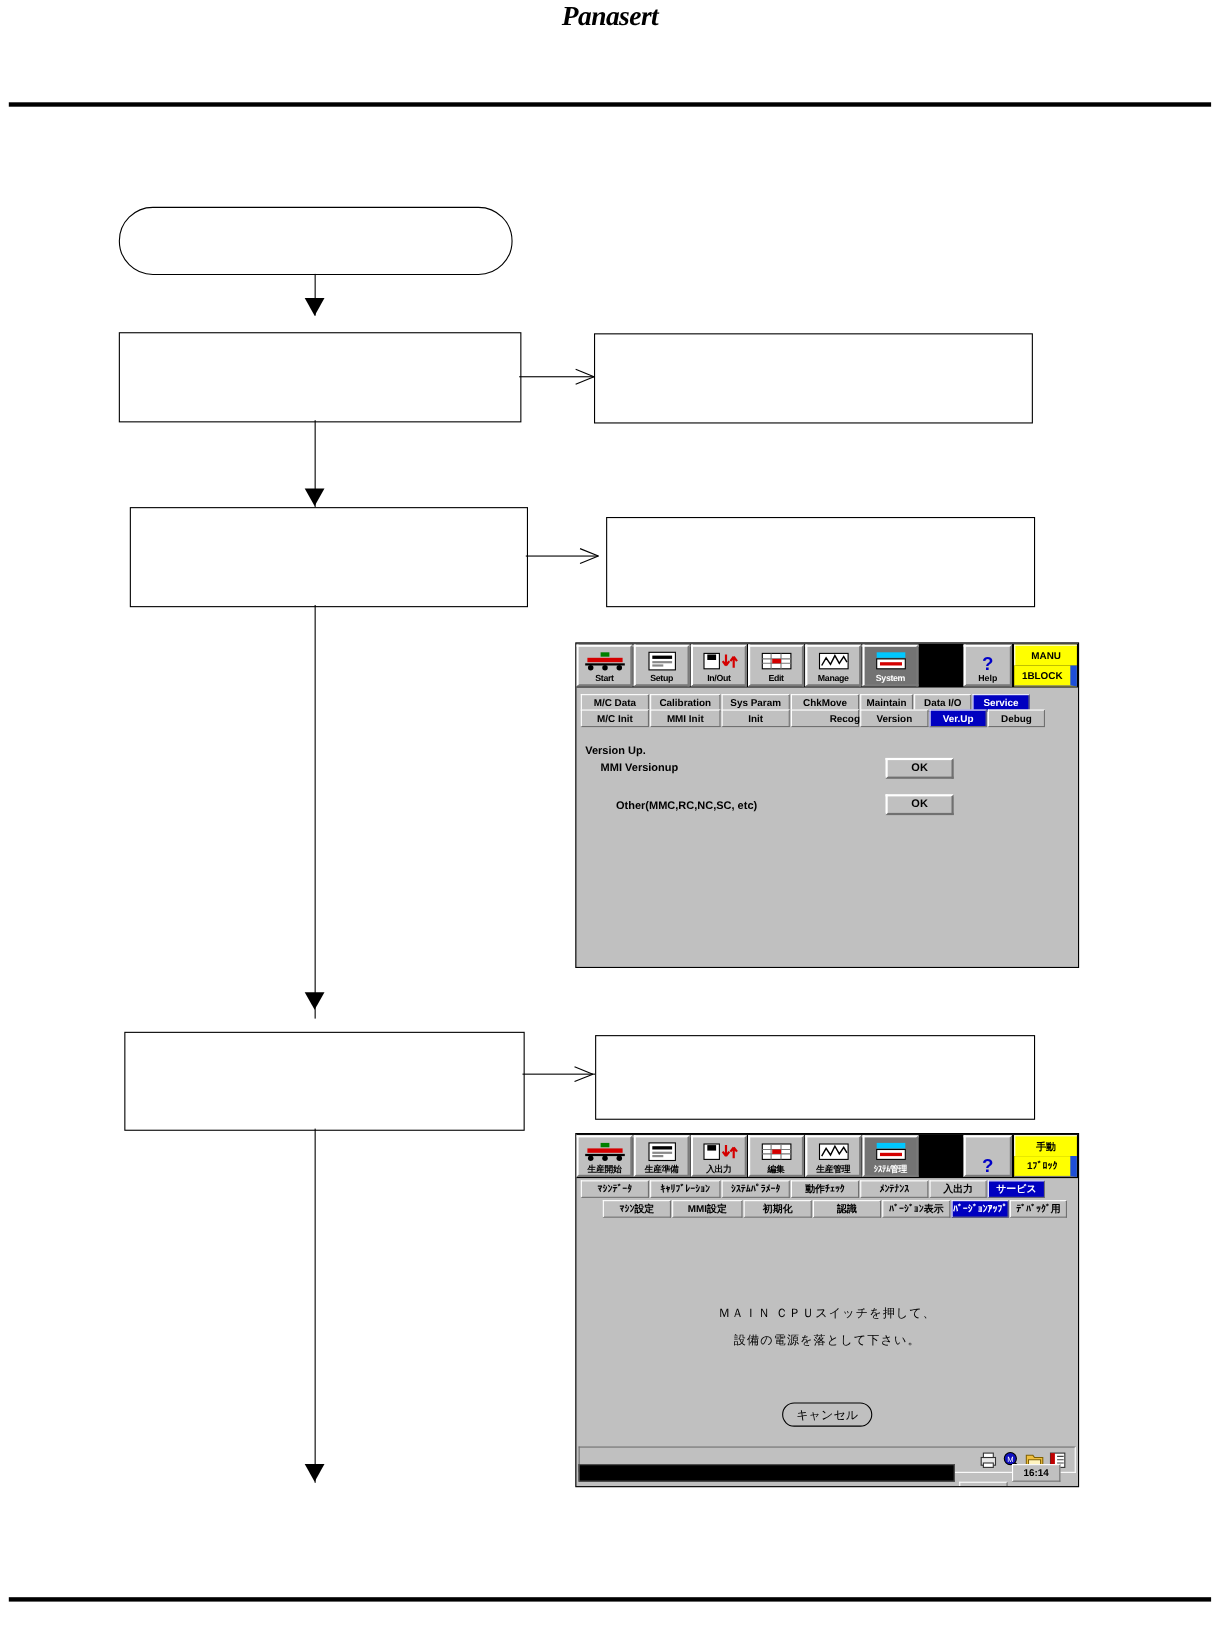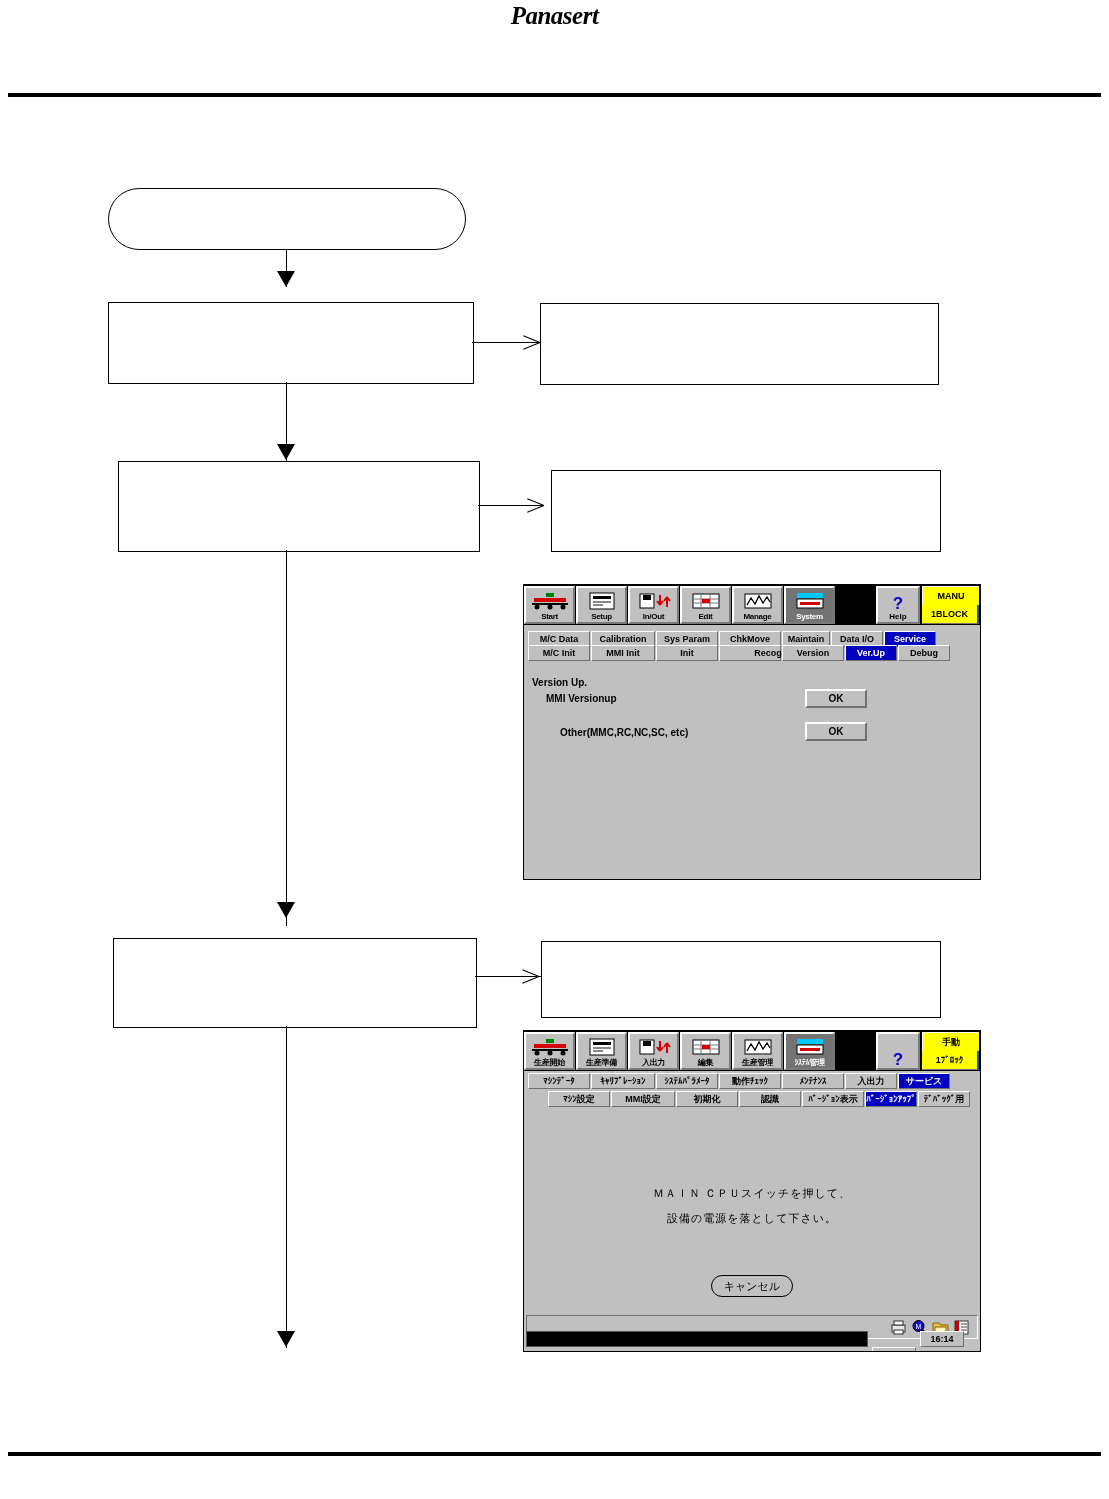--- a/index.html
+++ b/index.html
@@ -128,21 +128,21 @@
   .tb-mode .m1 {
     flex:1; background:#ffff00; color:#000;
     font-size:9px; font-weight:bold;
     display:flex; align-items:center; justify-content:center;
     border-top:1px solid #fff; border-left:1px solid #fff;
   }
   .tb-mode .m2 {
     flex:1; background:#ffff00; color:#000;
     font-size:9px; font-weight:bold;
     display:flex; align-items:center; justify-content:center;
-    border-bottom:1px solid #777; border-right:2px solid #1d4ed8;
+    border-bottom:1px solid #777; border-right:6px solid #1d4ed8;
   }
 
   .term-tabs {
     position:absolute; left:0; height:16px;
     display:flex;
   }
   .tab {
     margin-right:1px;
     background:#c0c0c0;
     border-top:1.5px solid #fff;

